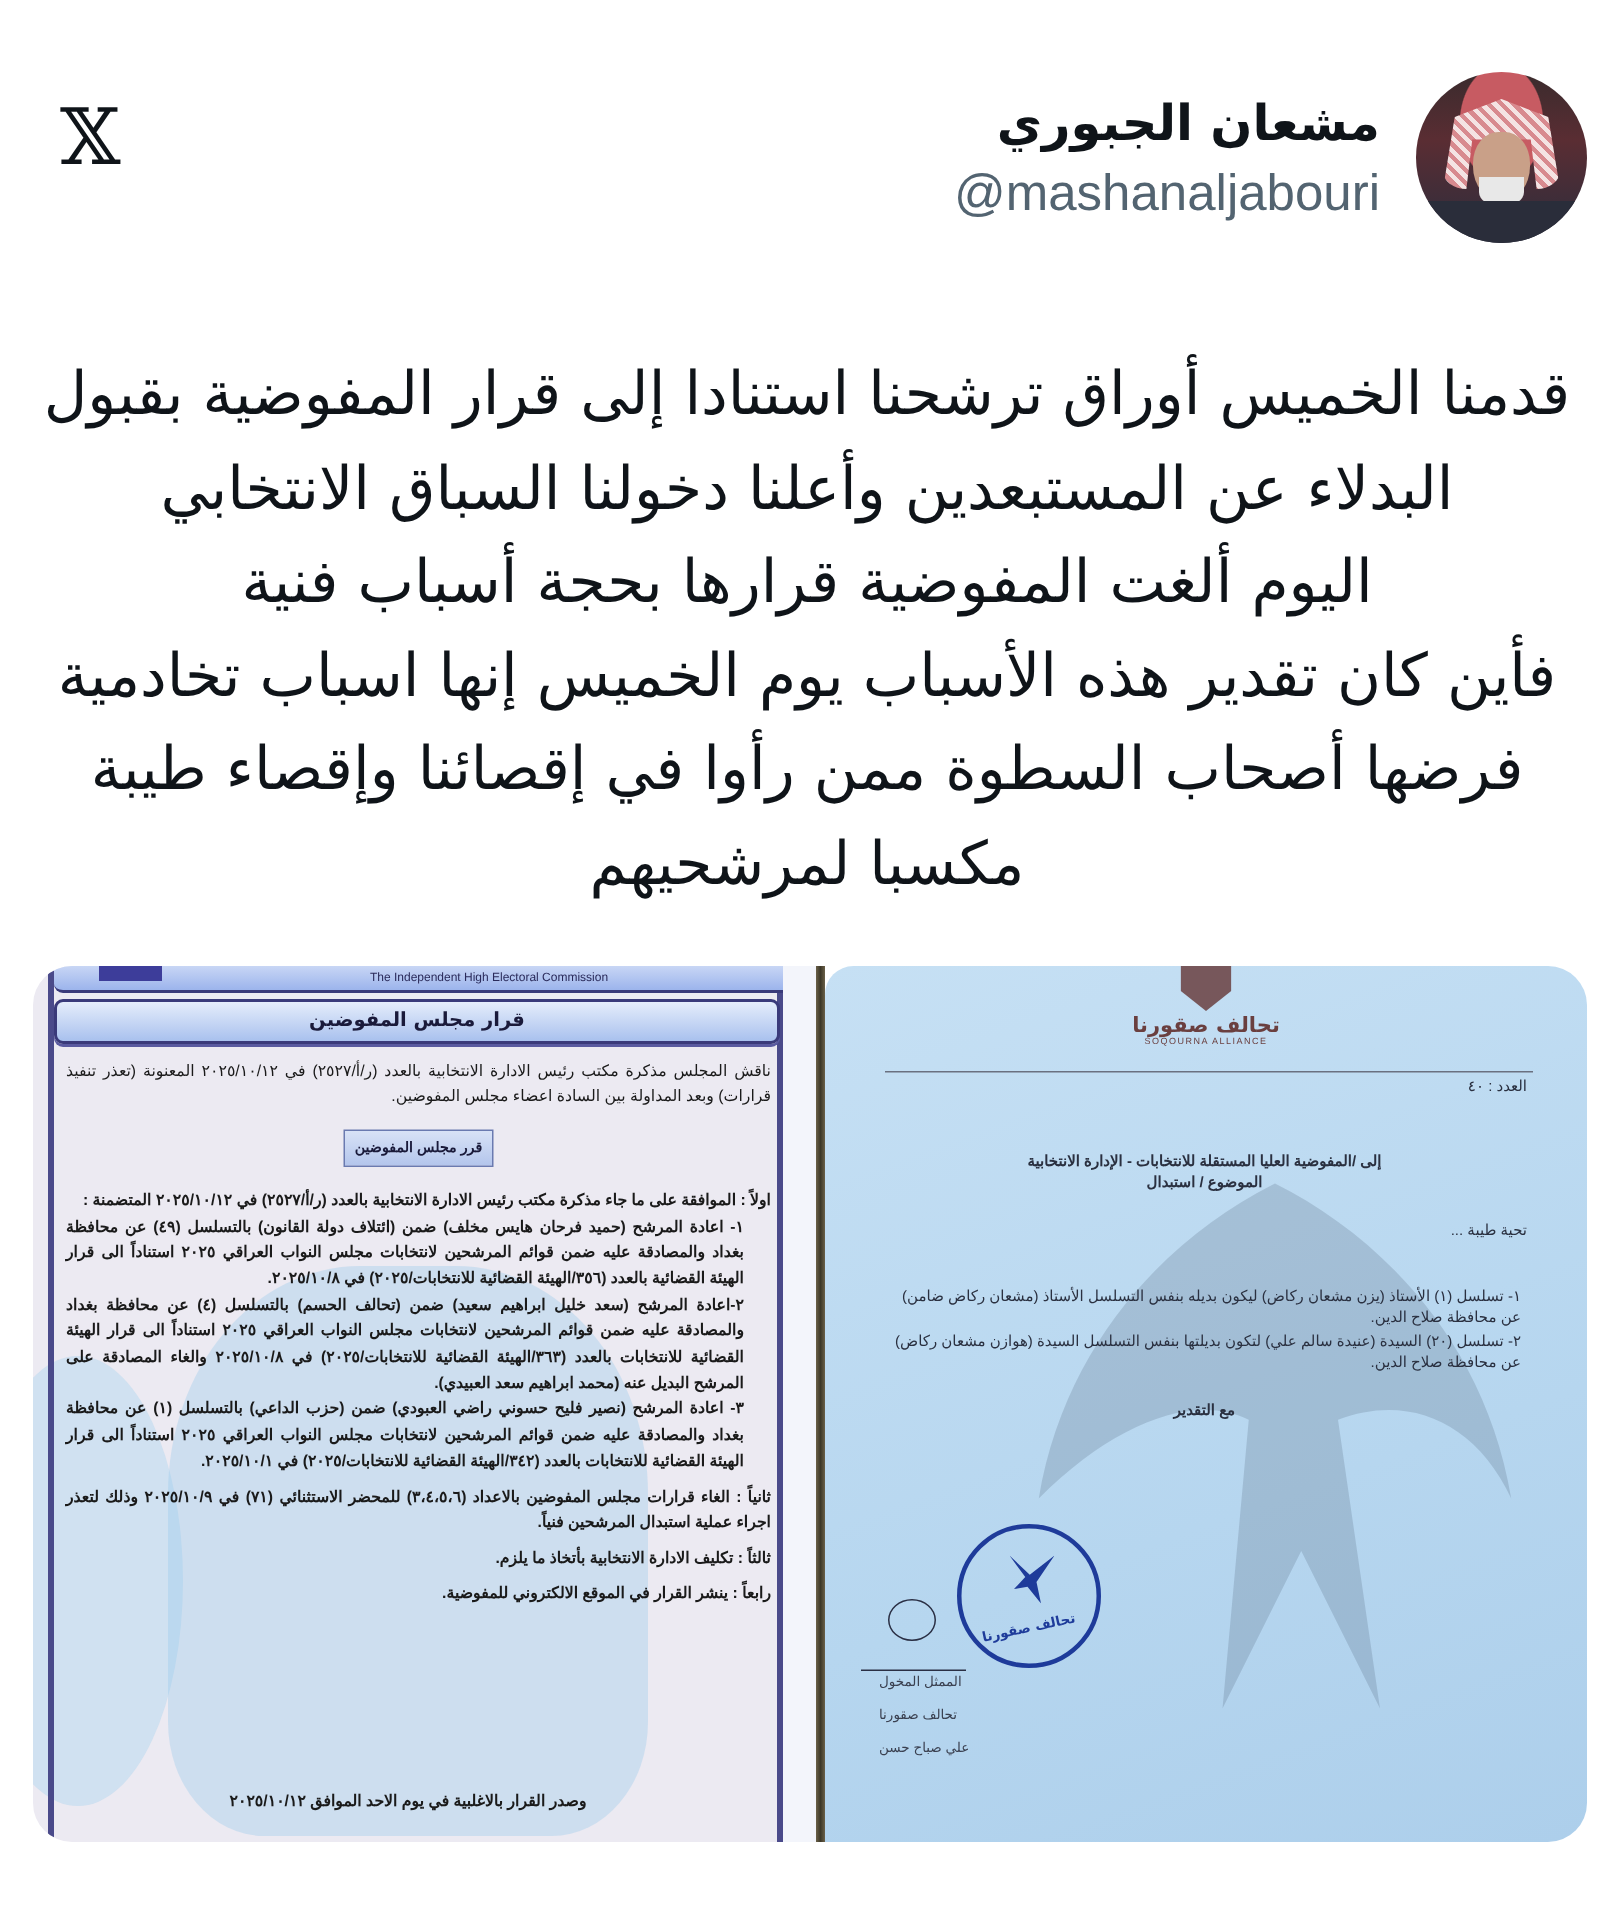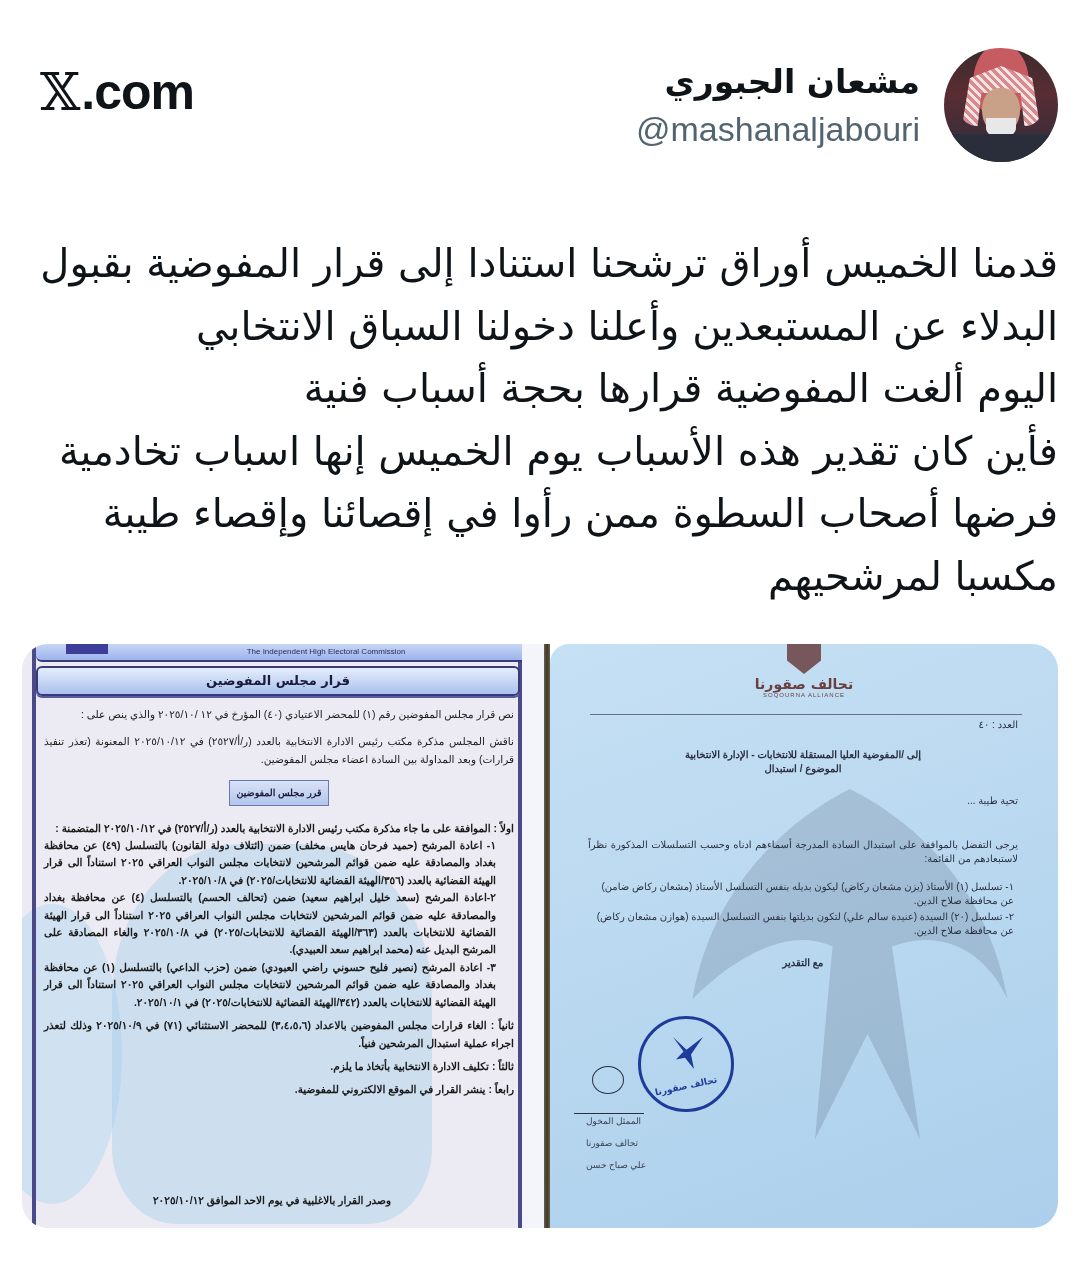--- a/index.html
+++ b/index.html
@@ -18,21 +18,21 @@
                         linear-gradient(180deg, #3a2b2d 0%, #5a2d33 40%, #2b2d3d 100%); }
   .avatar .face { position:absolute; left:38px; top:40px; width:38px; height:46px; border-radius: 45% 45% 50% 50%; background:#c9a088; }
   .avatar .beard { position:absolute; left:42px; top:70px; width:30px; height:20px; border-radius: 0 0 50% 50%; background:#e8e8e8; }
   .avatar .kefiyeh { position:absolute; left:18px; top:18px; width:78px; height:60px; border-radius: 50% 50% 20% 20%;
             background: repeating-linear-gradient(45deg,#d88a8f 0 3px,#f4e3e3 3px 6px); clip-path: polygon(0 100%, 10% 20%, 50% 0, 90% 20%, 100% 100%, 80% 100%, 75% 45%, 25% 45%, 20% 100%); }
   .avatar .coat { position:absolute; left:0; top:86px; width:114px; height:40px; background:#2a2d3a; }
 
   
   .tweet-text { position: absolute; right: 22px; top: 232px; width: 1040px; direction: rtl; text-align: right;
                 font-family: "DejaVu Sans", sans-serif; font-size: 40px; line-height: 62.5px; color: #0f1419; }
-  .tweet-text p { white-space: nowrap; }
+  .tweet-text p { white-space: nowrap; text-align: center; }
 
   
   .media { position: absolute; left: 22px; top: 644px; width: 1036px; height: 584px; border-radius: 26px; overflow: hidden; background:#fff; }
   .doc-left { position: absolute; left: 0; top: 0; width: 500px; height: 584px; background: #eceaf2; overflow:hidden; }
   .doc-left .rail { position:absolute; left:10px; top:0; width:4px; height:584px; background:#4a4a8a; }
   .doc-left .rail-r { position:absolute; right:0px; top:0; width:4px; height:584px; background:#4a4a8a; }
   .doc-left .water { position:absolute; left:90px; top:200px; width:320px; height:380px; border-radius: 40% 40% 20% 20%; background: rgba(150,200,235,0.35); }
   .doc-left .water2 { position:absolute; left:-40px; top:260px; width:140px; height:300px; border-radius: 50%; background: rgba(180,215,240,0.5); }
   .iec-bar { position:absolute; left:14px; top:0; width:580px; height:18px; background: linear-gradient(#c8d6f5,#9cb4ec); border-bottom:2px solid #3a3a7a; border-radius:0 0 6px 6px; }
   .iec-bar .logo-block { position:absolute; left:30px; top:0; width:42px; height:10px; background:#3d3d9a; }
@@ -51,39 +51,38 @@
   .gap { position:absolute; left:500px; top:0; width:22px; height:584px; background:#f3f5fb; }
 
   .doc-right { position:absolute; left:528px; top:0; width:508px; height:744px; background: linear-gradient(160deg,#c6e0f4 0%,#b6d6ef 50%,#a8cbe9 100%); overflow:hidden;border-radius:19px; }
   .doc-right .eagle { position:absolute; left:120px; top:110px; width:360px; height:420px; opacity:0.18; }
   .soq-logo { position:absolute; left:0; right:0; top:0; text-align:center; }
   .soq-shield { margin: 0 auto; width:34px; height:30px; background:#6a3f3f; clip-path: polygon(0 0,100% 0,100% 55%,50% 100%,0 55%); opacity:0.85; }
   .soq-ar { font-family:"DejaVu Sans", sans-serif; font-weight:700; font-size:14px; color:#6a3f3f; direction:rtl; margin-top:2px; }
   .soq-en { font-family:"Liberation Sans", sans-serif; font-size:6px; letter-spacing:1px; color:#6a3f3f; }
   .soq-rule { position:absolute; left:40px; right:36px; top:70px; height:1px; background:#6a7080; }
   .letter { position:absolute; right:40px; top:74px; width:430px; direction:rtl; font-family:"Liberation Sans", sans-serif; font-size:10px; color:#2a3040; line-height:14px; }
-  .letter .meta { margin-bottom:16px; }
+  .letter .meta { margin-bottom:36px; }
   .letter .to { text-align:center; margin-bottom:18px; font-weight:700; }
   .letter .greet { font-weight:400; margin-bottom:30px; }
   .letter .p { text-align:justify; margin-bottom:14px; }
   .letter .item { padding-right: 4px; margin-bottom:2px; }
   .letter .regards { text-align:center; font-weight:700; margin-top:18px; }
   .seal { position:absolute; left:88px; top:372px; width:96px; height:96px; border:3px solid #1e3b9a; border-radius:50%; }
   .seal .bird { position:absolute; left:32px; top:18px; width:30px; height:32px; background:#1e3b9a; clip-path: polygon(0 0,45% 40%,100% 0,60% 55%,70% 100%,40% 65%,10% 70%,35% 45%); }
   .seal .seal-text { position:absolute; left:0; right:0; bottom:18px; text-align:center; font-family:"DejaVu Sans", sans-serif; font-size:9px; font-weight:700; color:#1e3b9a; direction:rtl; transform: rotate(-12deg); }
   .signature { position:absolute; left:24px; top:420px; width:70px; height:50px; border-bottom: 1.5px solid #2a2f44; }
   .signature::before { content:""; position:absolute; left:18px; top:2px; width:30px; height:26px; border:1.5px solid #2a2f44; border-radius:50%; }
   .signer { position:absolute; left:36px; top:466px; direction:rtl; text-align:left; width:80px; font-family:"Liberation Sans", sans-serif; font-size:9px; color:#3a4050; line-height:22px; }
 </style>
 </head>
 <body>
 
 <div class="brand">
   <span class="x-glyph">𝕏</span>
-  <span>.com</span>
 </div>
 
 <div class="author">
   <div class="author-name">مشعان الجبوري</div>
   <div class="author-handle">@mashanaljabouri</div>
 </div>
 
 <div class="avatar">
   <div class="kefiyeh"></div>
   <div class="face"></div>
@@ -107,21 +106,20 @@
     <div class="water"></div>
     <div class="rail"></div>
     <div class="rail-r"></div>
     <div class="iec-bar">
       <div class="logo-block"></div>
       <div class="iec-en">The Independent High Electoral Commission</div>
     </div>
     <div class="title-banner">قرار مجلس المفوضين</div>
 
     <div class="doc-body">
-      <div class="para">نص قرار مجلس المفوضين رقم (١) للمحضر الاعتيادي (٤٠) المؤرخ في ١٢ /٢٠٢٥/١٠ والذي ينص على :</div>
       <div class="para">ناقش المجلس مذكرة مكتب رئيس الادارة الانتخابية بالعدد (ر/أ/٢٥٢٧) في ٢٠٢٥/١٠/١٢ المعنونة (تعذر تنفيذ قرارات) وبعد المداولة بين السادة اعضاء مجلس المفوضين.</div>
       <div style="text-align:center;"><span class="stamp-btn">قرر مجلس المفوضين</span></div>
       <div class="bold">اولاً : الموافقة على ما جاء مذكرة مكتب رئيس الادارة الانتخابية بالعدد (ر/أ/٢٥٢٧) في ٢٠٢٥/١٠/١٢ المتضمنة :</div>
       <div class="bold indent">١- اعادة المرشح (حميد فرحان هايس مخلف) ضمن (ائتلاف دولة القانون) بالتسلسل (٤٩) عن محافظة بغداد والمصادقة عليه ضمن قوائم المرشحين لانتخابات مجلس النواب العراقي ٢٠٢٥ استناداً الى قرار الهيئة القضائية بالعدد (٣٥٦/الهيئة القضائية للانتخابات/٢٠٢٥) في ٢٠٢٥/١٠/٨.</div>
       <div class="bold indent">٢-اعادة المرشح (سعد خليل ابراهيم سعيد) ضمن (تحالف الحسم) بالتسلسل (٤) عن محافظة بغداد والمصادقة عليه ضمن قوائم المرشحين لانتخابات مجلس النواب العراقي ٢٠٢٥ استناداً الى قرار الهيئة القضائية للانتخابات بالعدد (٣٦٣/الهيئة القضائية للانتخابات/٢٠٢٥) في ٢٠٢٥/١٠/٨ والغاء المصادقة على المرشح البديل عنه (محمد ابراهيم سعد العبيدي).</div>
       <div class="bold indent" style="margin-bottom:6px;">٣- اعادة المرشح (نصير فليح حسوني راضي العبودي) ضمن (حزب الداعي) بالتسلسل (١) عن محافظة بغداد والمصادقة عليه ضمن قوائم المرشحين لانتخابات مجلس النواب العراقي ٢٠٢٥ استناداً الى قرار الهيئة القضائية للانتخابات بالعدد (٣٤٢/الهيئة القضائية للانتخابات/٢٠٢٥) في ٢٠٢٥/١٠/١.</div>
       <div class="bold" style="margin-bottom:6px;">ثانياً : الغاء قرارات مجلس المفوضين بالاعداد (٣،٤،٥،٦) للمحضر الاستثنائي (٧١) في ٢٠٢٥/١٠/٩ وذلك لتعذر اجراء عملية استبدال المرشحين فنياً.</div>
       <div class="bold" style="margin-bottom:6px;">ثالثاً : تكليف الادارة الانتخابية بأتخاذ ما يلزم.</div>
       <div class="bold">رابعاً : ينشر القرار في الموقع الالكتروني للمفوضية.</div>
     </div>
@@ -144,21 +142,20 @@
 
     <div class="letter">
       <div class="meta">
         <div>العدد : ٤٠</div>
       </div>
       <div class="to">
         <div>إلى /المفوضية العليا المستقلة للانتخابات - الإدارة الانتخابية</div>
         <div>الموضوع / استبدال</div>
       </div>
       <div class="greet">تحية طيبة ...</div>
-      <div class="p">يرجى التفضل بالموافقة على استبدال السادة المدرجة أسماءهم ادناه وحسب التسلسلات المذكورة نظراً لاستبعادهم من القائمة:</div>
       <div class="item">١- تسلسل (١) الأستاذ (يزن مشعان ركاض) ليكون بديله بنفس التسلسل الأستاذ (مشعان ركاض ضامن) عن محافظة صلاح الدين.</div>
       <div class="item">٢- تسلسل (٢٠) السيدة (عنيدة سالم علي) لتكون بديلتها بنفس التسلسل السيدة (هوازن مشعان ركاض) عن محافظة صلاح الدين.</div>
       <div class="regards">مع التقدير</div>
     </div>
 
     <div class="seal">
       <div class="bird"></div>
       <div class="seal-text">تحالف صقورنا</div>
     </div>
     <div class="signature"></div>

